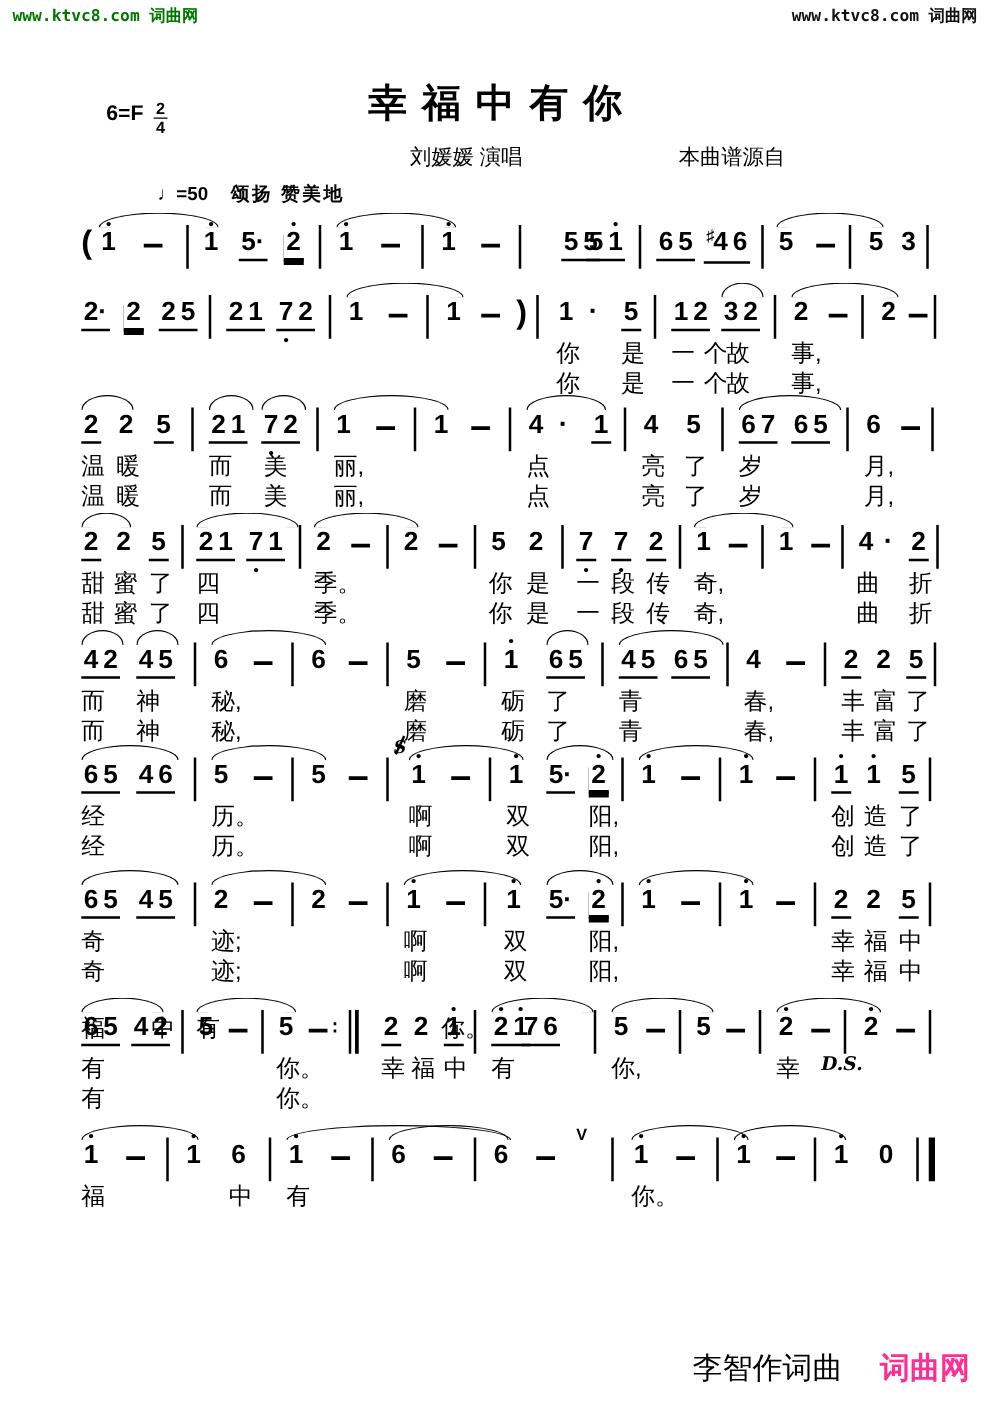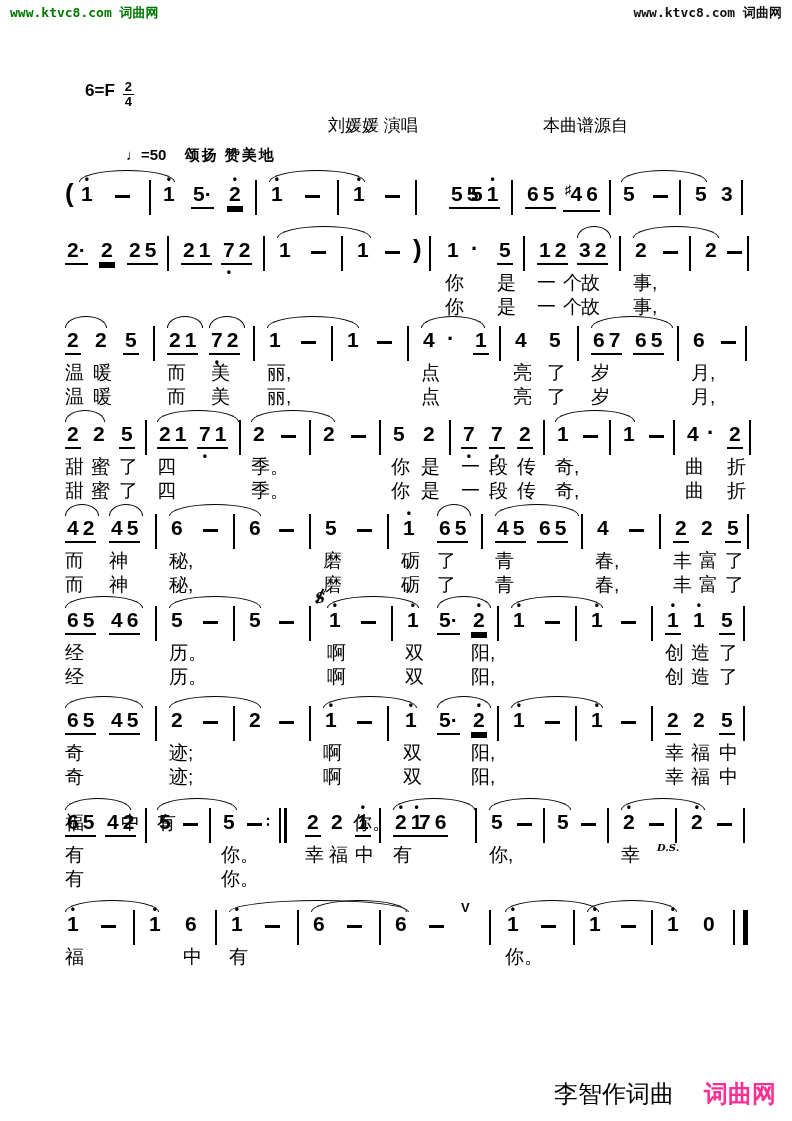--- a/index.html
+++ b/index.html
@@ -42,33 +42,34 @@
 .rbar{position:absolute;top:0;left:0;width:2px;height:35px;background:#000}
 .rbar.thick{left:5px;width:3px}
 .finalbar{position:absolute;top:10px;width:8px;height:35px;
           border-left:2px solid #000;border-right:5px solid #000}
 .segno{position:absolute;top:-6px;font-family:"DejaVu Serif",serif;
        font-style:italic;font-weight:bold;font-size:14px}
 .segno::after{content:"";position:absolute;left:4px;top:-2px;width:1.5px;height:16px;
               background:#000;transform:rotate(25deg)}
 .breath{position:absolute;top:0;font-size:13px;font-weight:bold}
 .lyr{position:absolute;font-size:19px;white-space:nowrap}
-.lyr.ds{font-family:"DejaVu Serif",serif;font-style:italic;font-weight:bold;font-size:10px}
+.lyr.ds{font-family:"DejaVu Serif",serif;font-style:italic;font-weight:bold;font-size:15px}
 .footer{position:absolute;top:1078px;right:16px;font-size:24px}
 .footer .pink{color:var(--pink,#ff2f92);margin-left:30px;font-weight:bold}
 </style>
 </head>
 <body>
 
 <div class="hdr">
   <span class="left">www.ktvc8.com 词曲网</span>
   <span class="right">www.ktvc8.com 词曲网</span>
 </div>
 
 <div class="top">
+  <div class="title">幸福中有你</div>
   <div class="keysig">
     <span>6=F</span><span class="frac"><span class="n">2</span><span class="d">4</span></span>
   </div>
   <div class="singer">刘媛媛 演唱</div>
   <div class="composer">本曲谱源自</div>
   <div class="tempo">
     <span>♩=50</span>
     <span class="expr">颂扬 赞美地</span>
   </div>
 </div>

